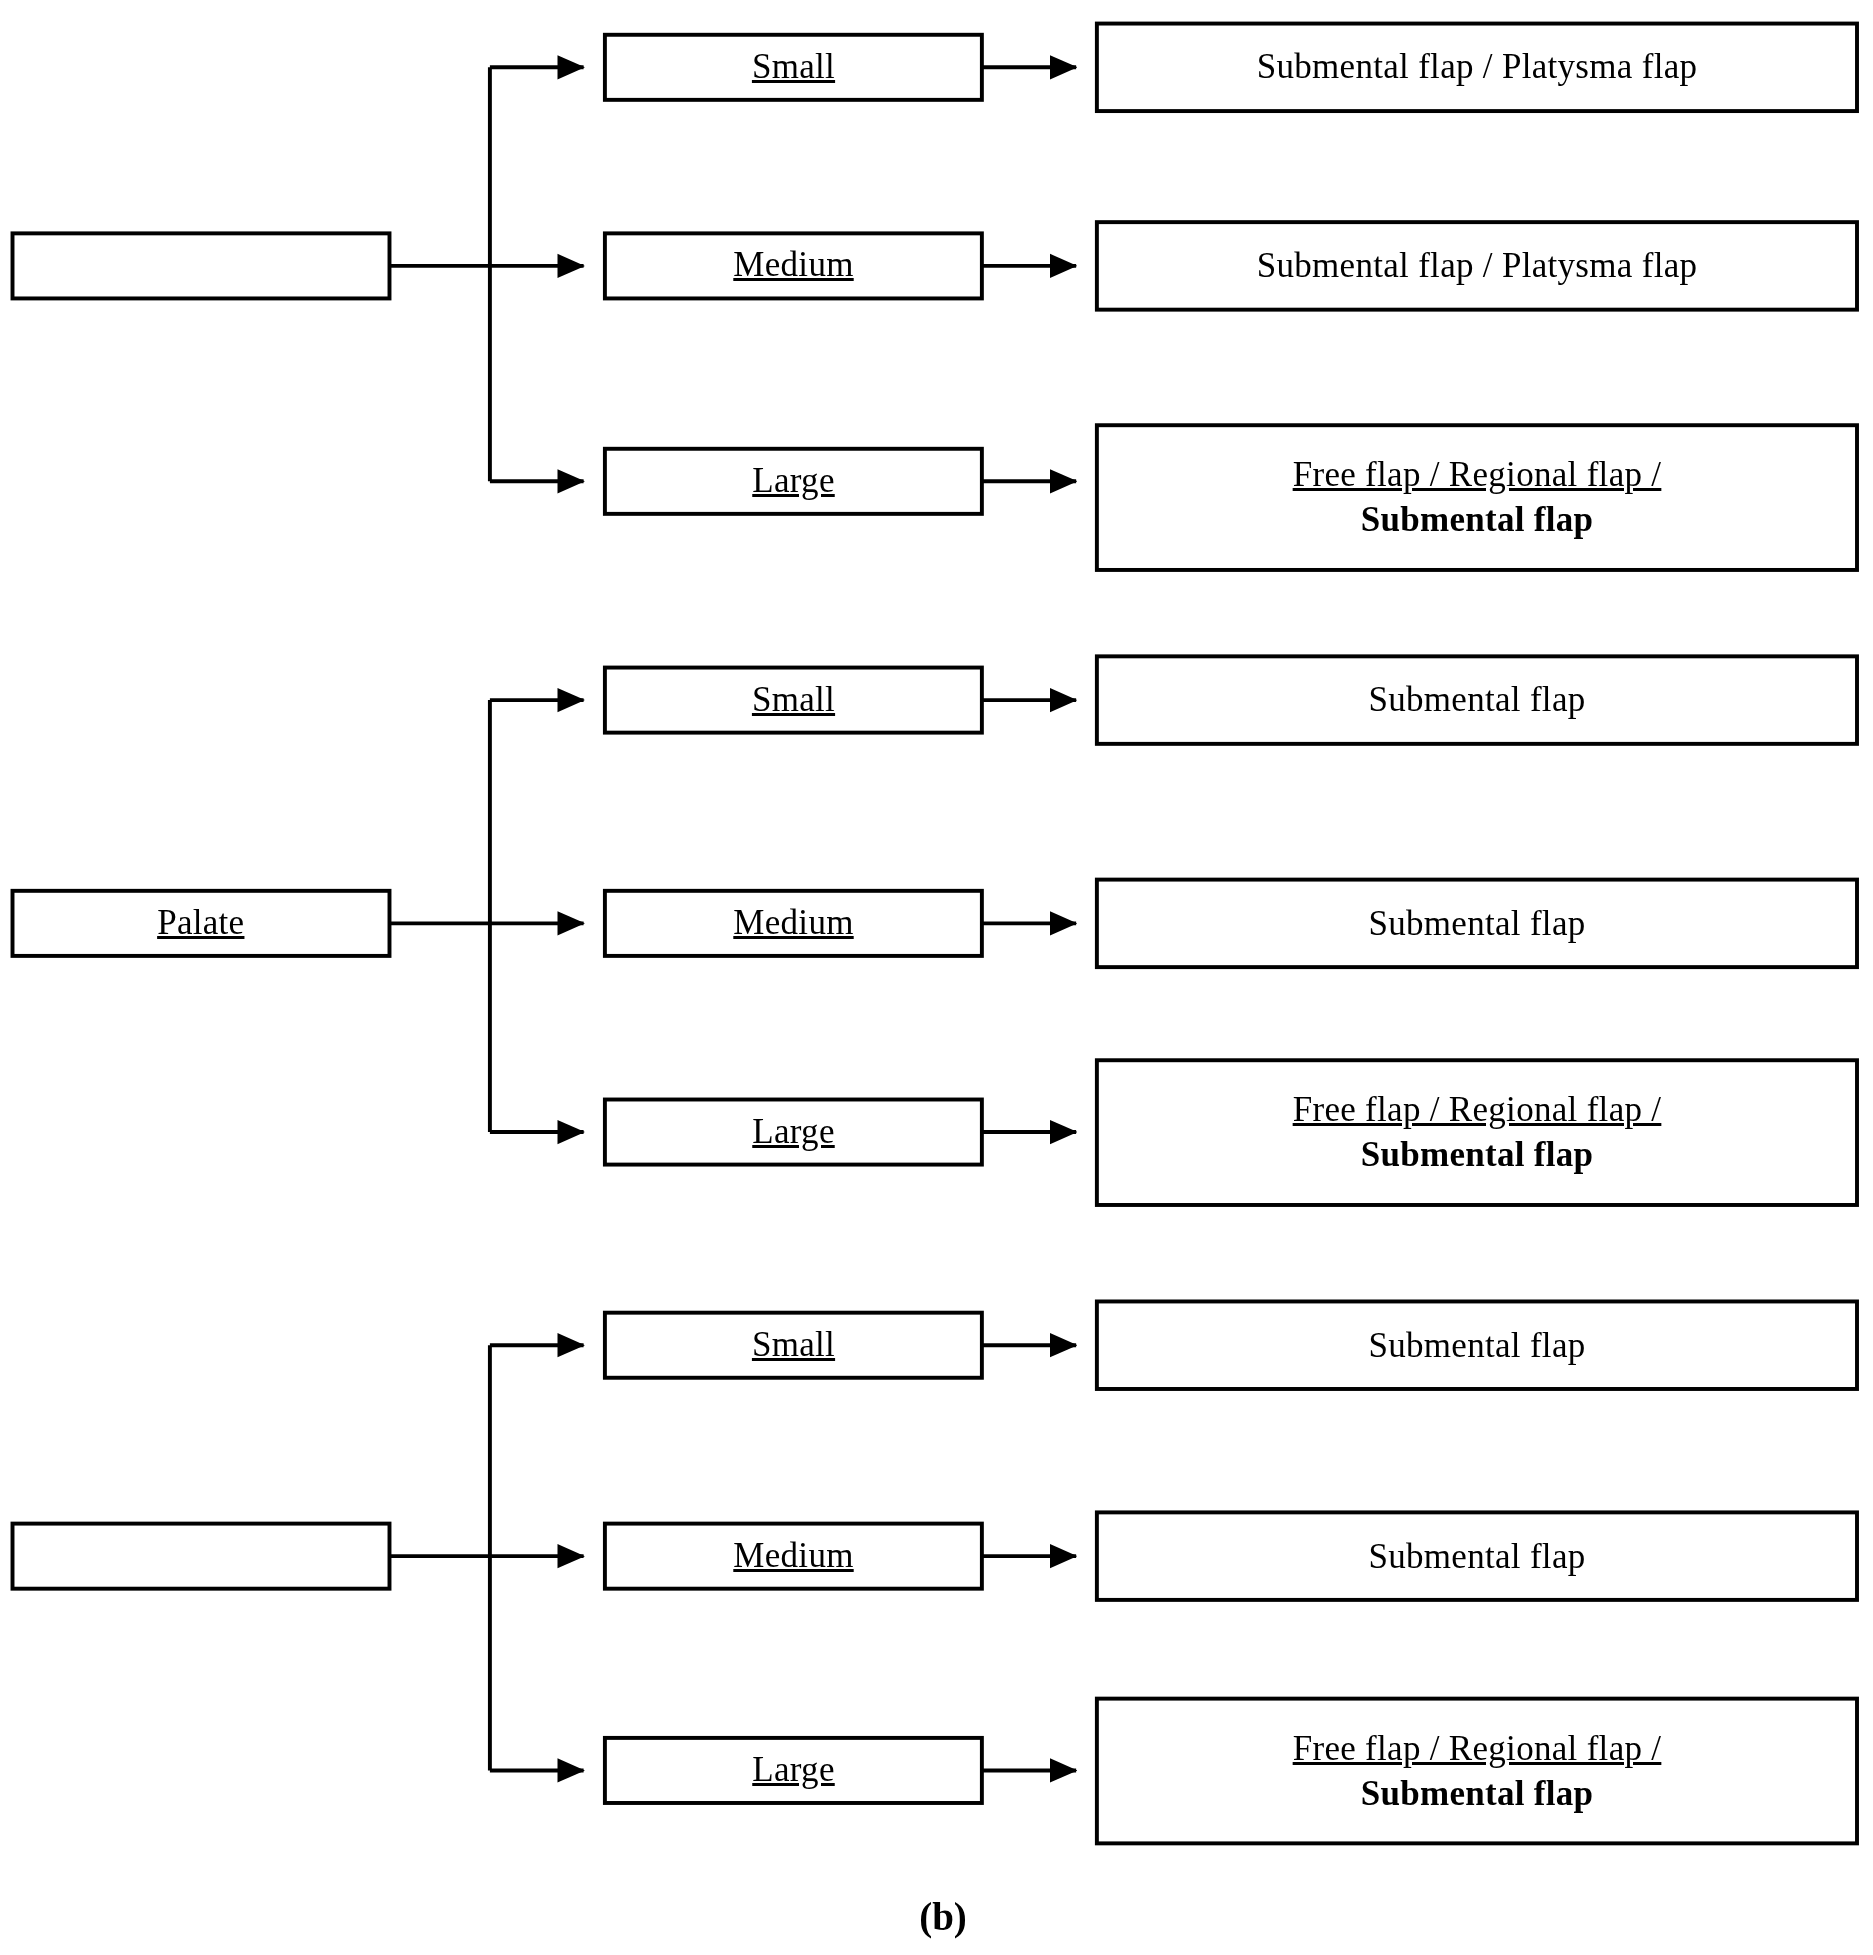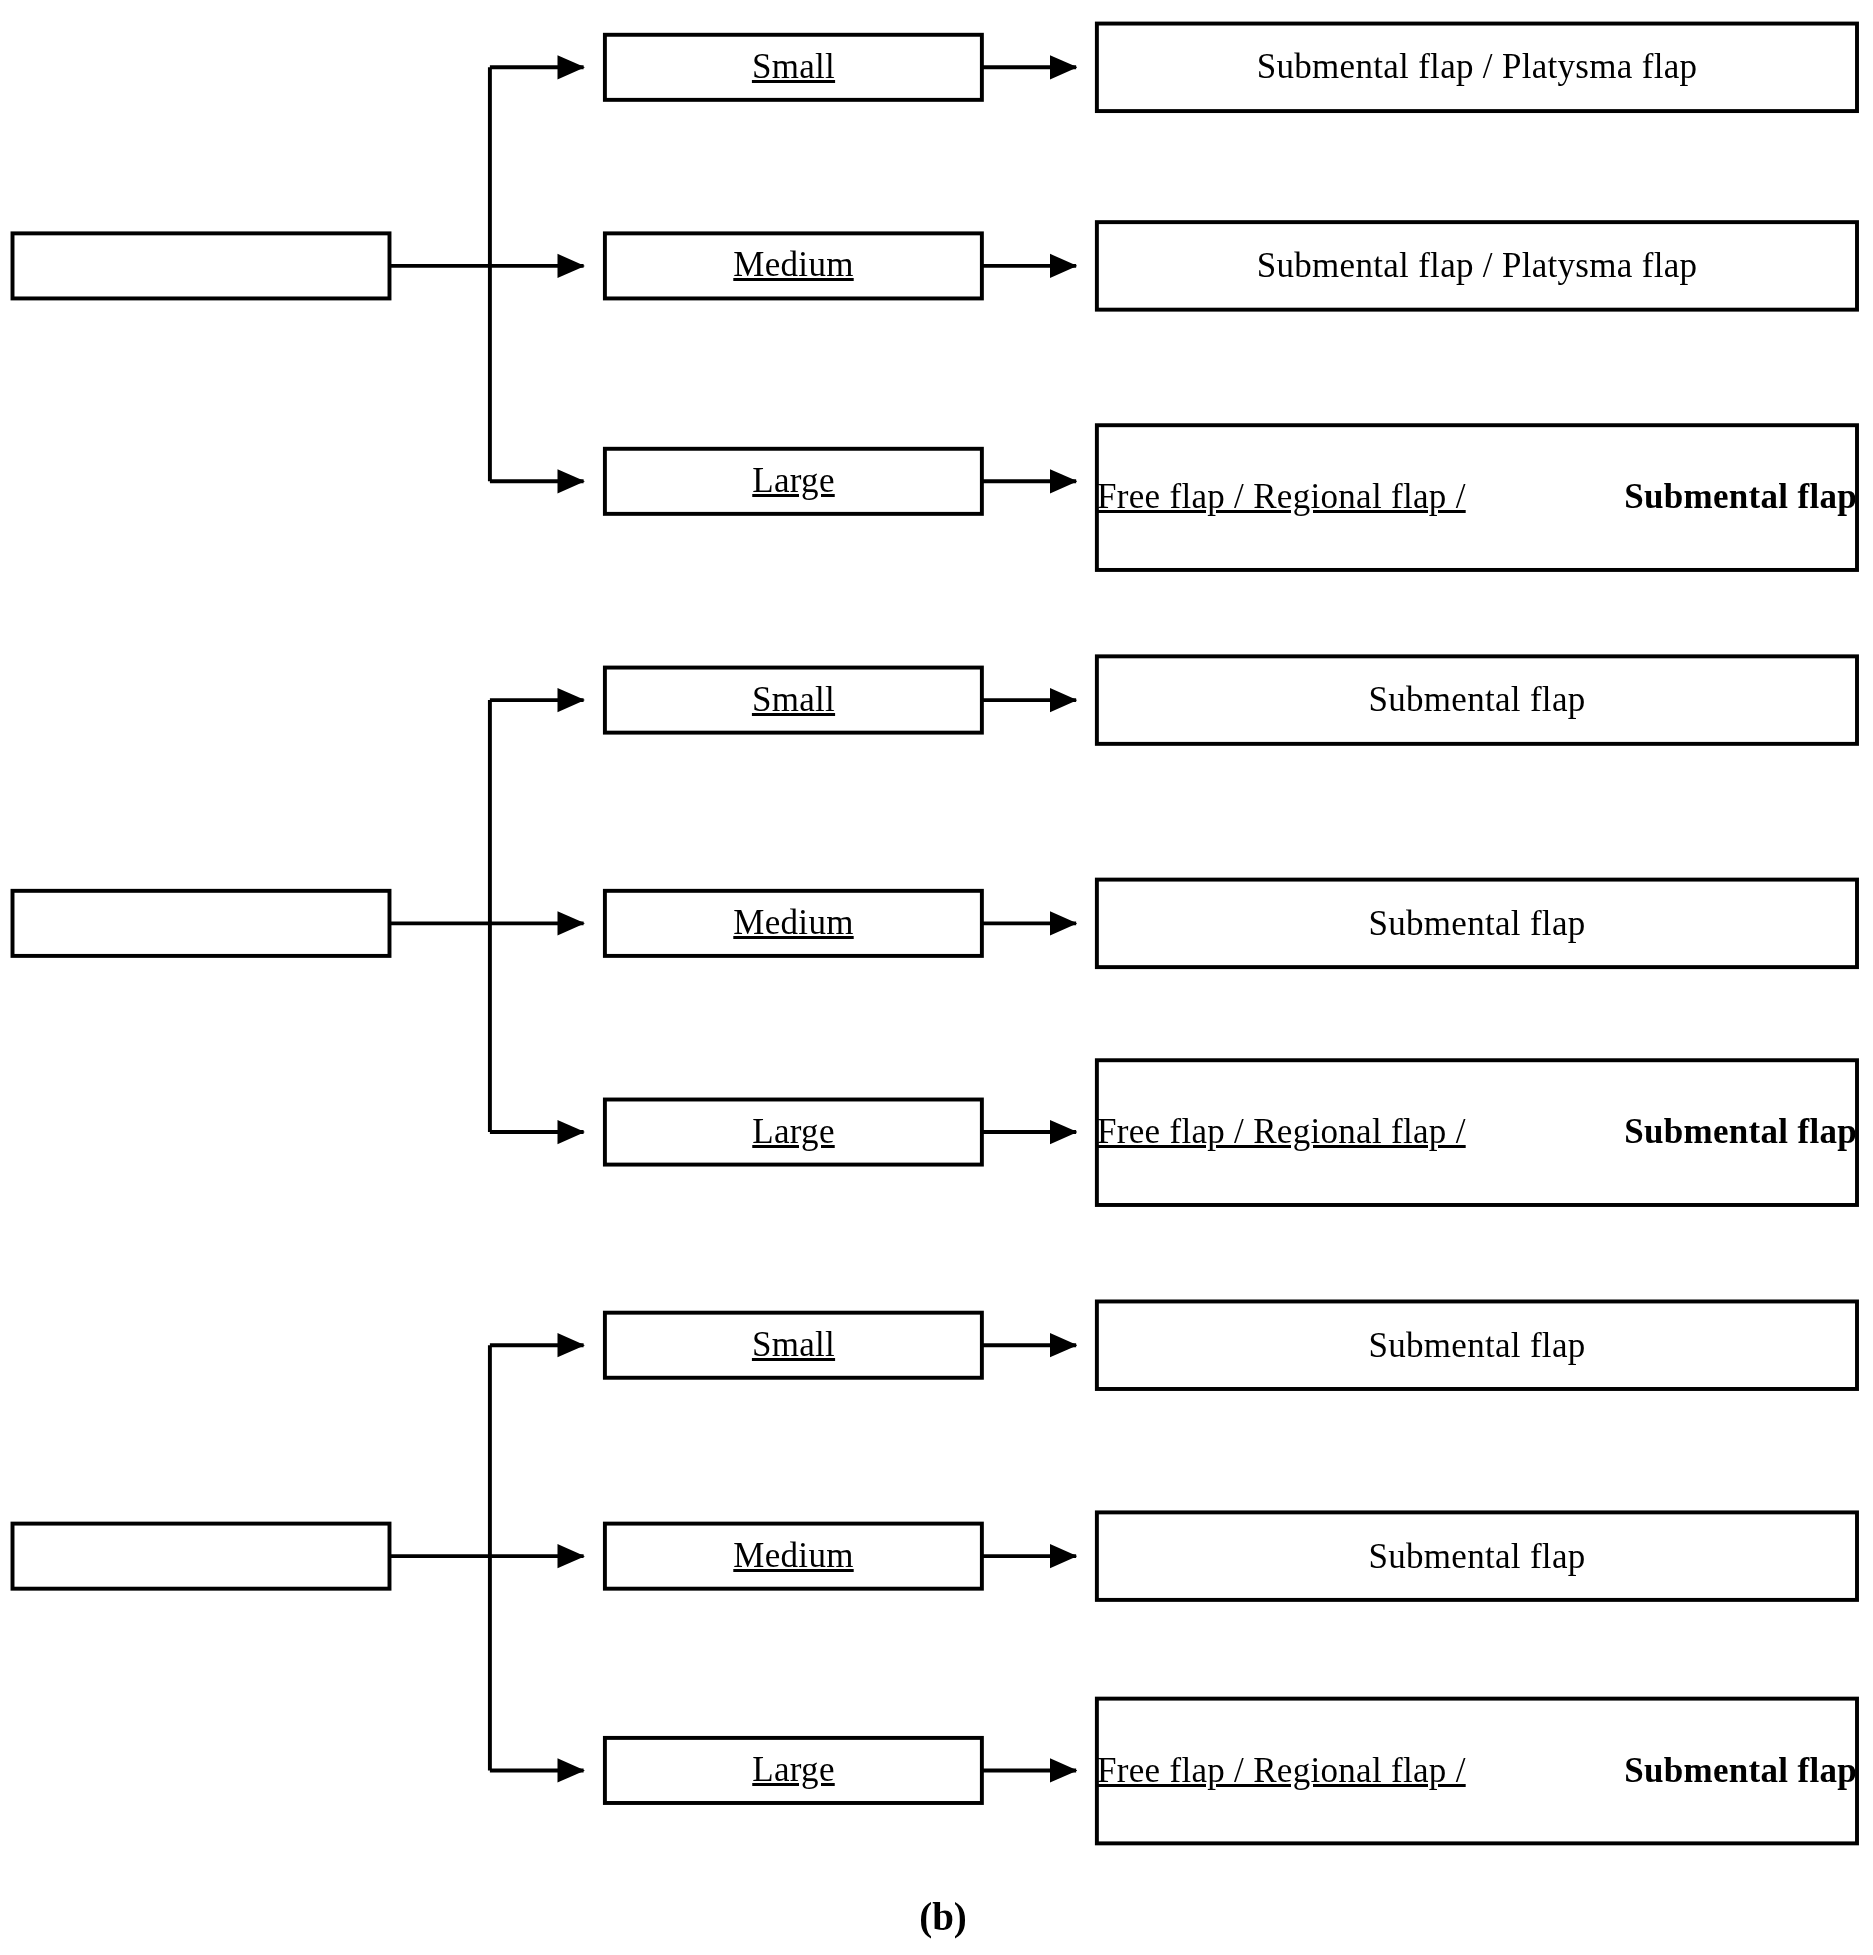--- a/index.html
+++ b/index.html
@@ -52,23 +52,22 @@
     font-size: 35px;
     letter-spacing: 0.3px;
     text-decoration: underline;
   }
   .lbl-bold {
     font-weight: 400;
     font-size: 35px;
     letter-spacing: 0.3px;
   }
   .lbl-two {
-    flex-direction: row;
+    flex-direction: column;
     line-height: 1.28;
-    justify-content: space-between;
   }
   .line-plain { font-weight: 400; }
   .line-bold  { font-weight: 700; }
   .caption {
     position: absolute;
     font-weight: 700;
     font-size: 39px;
     color: #000000;
     text-align: center;
   }
@@ -151,20 +150,21 @@
   <div class="lbl lbl-plain" style="left:605px; top:233px; width:377px; height:65px;">Medium</div>
   <div class="lbl lbl-plain" style="left:605px; top:449px; width:377px; height:65px;">Large</div>
 
   <div class="lbl lbl-bold" style="left:1097px; top:23.6px; width:760px; height:88px;">Submental flap / Platysma flap</div>
   <div class="lbl lbl-bold" style="left:1097px; top:222px; width:760px; height:88px;">Submental flap / Platysma flap</div>
   <div class="lbl lbl-two" style="left:1097px; top:425px; width:760px; height:145px;">
     <span class="lbl-plain line-plain">Free flap / Regional flap /</span>
     <span class="lbl-bold line-bold">Submental flap</span>
   </div>
 
+  <div class="lbl lbl-plain" style="left:12.3px; top:891px; width:377px; height:65px;">Palate</div>
 
   <div class="lbl lbl-plain" style="left:605px; top:668px; width:377px; height:65px;">Small</div>
   <div class="lbl lbl-plain" style="left:605px; top:891px; width:377px; height:65px;">Medium</div>
   <div class="lbl lbl-plain" style="left:605px; top:1100px; width:377px; height:65px;">Large</div>
 
   <div class="lbl lbl-bold" style="left:1097px; top:656px; width:760px; height:88px;">Submental flap</div>
   <div class="lbl lbl-bold" style="left:1097px; top:880px; width:760px; height:88px;">Submental flap</div>
   <div class="lbl lbl-two" style="left:1097px; top:1060px; width:760px; height:145px;">
     <span class="lbl-plain line-plain">Free flap / Regional flap /</span>
     <span class="lbl-bold line-bold">Submental flap</span>

